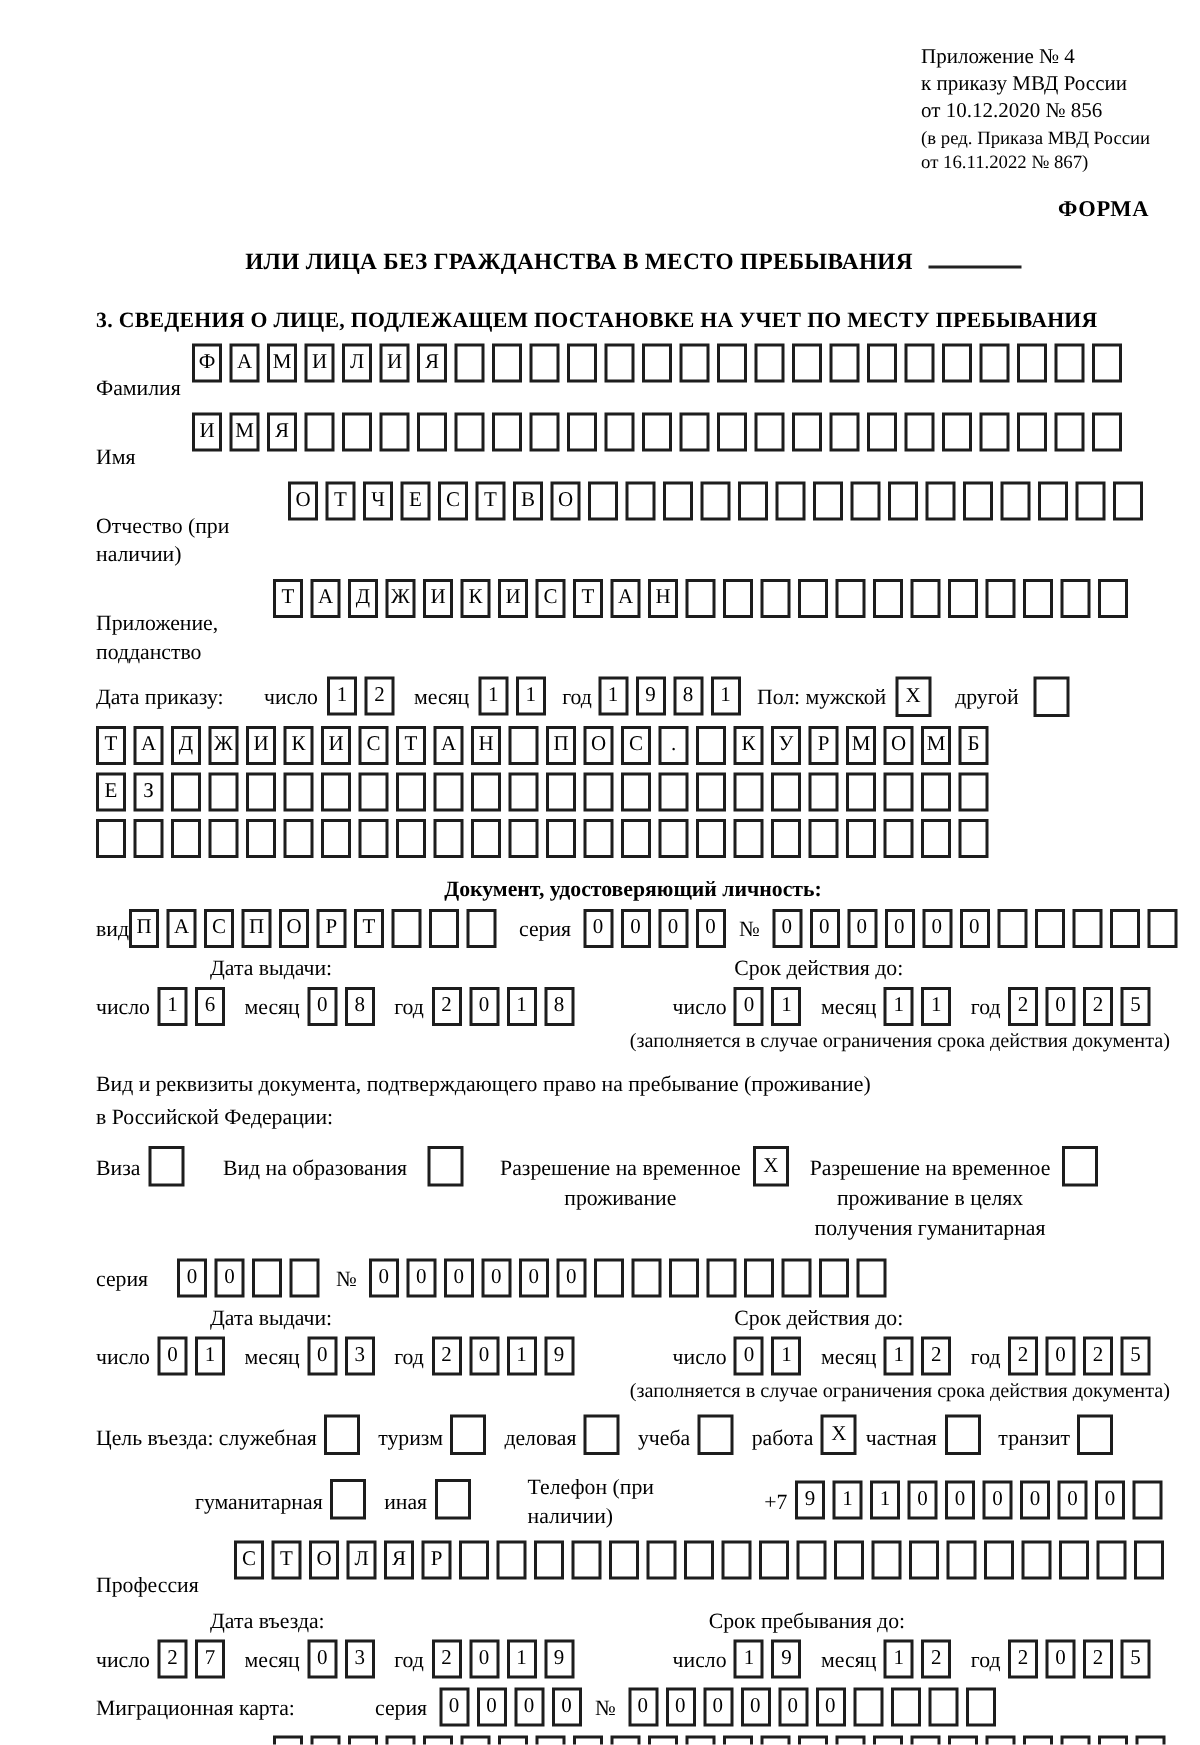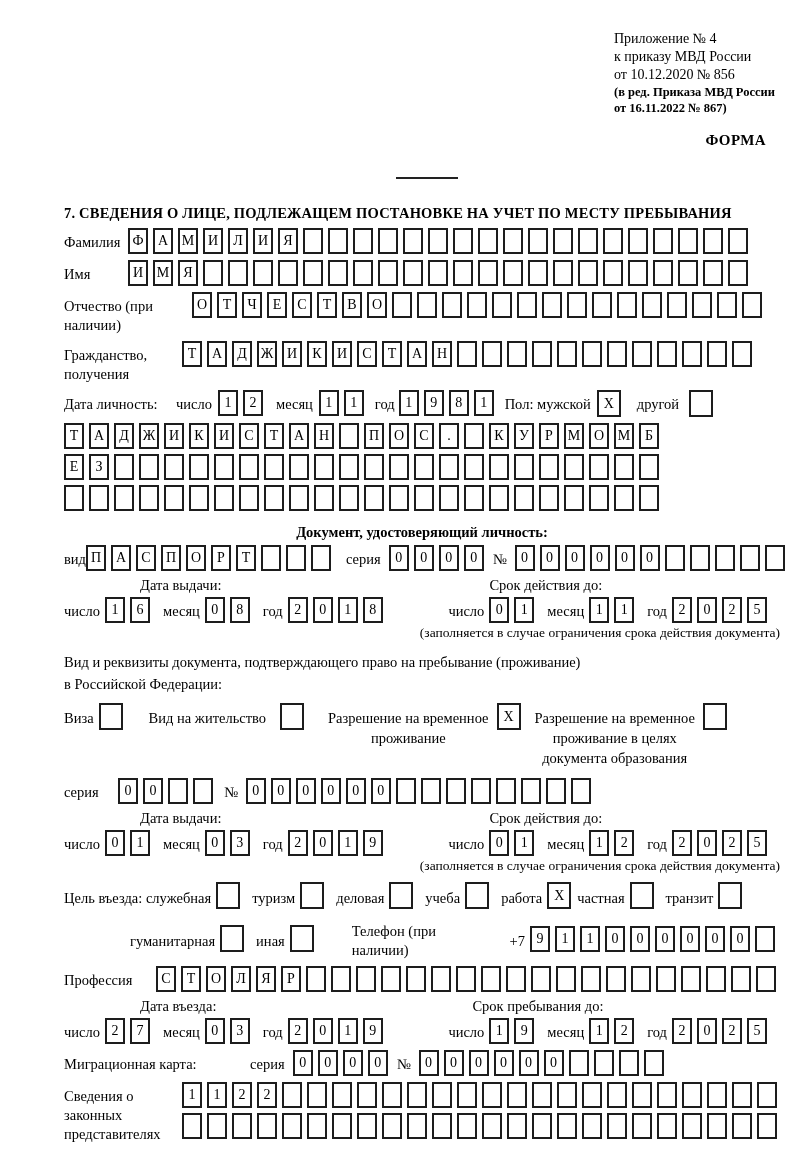--- a/index.html
+++ b/index.html
@@ -1,30 +1,30 @@
 <!DOCTYPE html>
 <html><head>
 <meta charset="utf-8">
 <style>
   html,body{margin:0;padding:0;background:#fff;}
   body{width:800px;height:1163px;overflow:hidden;color:#000;
        font-family:"Liberation Serif","DejaVu Serif",serif;font-size:14.5px;}
   .page{padding:30px 20px 10px 64px;width:716px;}
 
   .annex{margin-left:550px;line-height:18px;font-size:14px;}
-  .annex .small{font-size:12.5px;line-height:16px;font-weight:bold;}
+  .annex .small{font-size:12.5px;line-height:16px;}
   .forma{font-weight:bold;text-align:right;margin:16px 14px 0 0;font-size:15px;letter-spacing:.4px;}
 
   .title{font-weight:bold;text-align:center;font-size:15.5px;line-height:22px;margin-top:14px;letter-spacing:.2px;}
   .u-line{display:inline-block;width:62px;border-bottom:2px solid #222;height:14px;margin-left:10px;}
 
   .sect-head{font-weight:bold;font-size:14.5px;margin-top:20px;letter-spacing:.2px;}
 
   .row{display:flex;align-items:flex-start;margin-top:6px;}
-  .lbl{flex:none;padding-top:5px;line-height:19px;}
+  .lbl{flex:none;padding-top:5px;line-height:19px;margin-top:16px;}
   .cells{display:flex;flex:none;}
   .cell{flex:none;width:20px;height:26px;border:2px solid #1d1d1d;margin-right:5px;box-sizing:border-box;
         display:flex;align-items:center;justify-content:center;font-size:14px;background:#fff;}
   .stack > .cells{margin-bottom:5px;}
   .cb{flex:none;width:24px;height:27px;border:2px solid #1d1d1d;box-sizing:border-box;display:inline-flex;
       align-items:center;justify-content:center;font-size:14px;background:#fff;}
   .inline-lbl{padding-top:5px;line-height:19px;}
 
   .center-bold{font-weight:bold;text-align:center;margin-top:8px;font-size:14.5px;}
   .dates-head{display:flex;margin-top:6px;}
@@ -55,24 +55,24 @@
   <div class="annex">
     <div>Приложение № 4</div>
     <div>к приказу МВД России</div>
     <div>от 10.12.2020 № 856</div>
     <div class="small">(в ред. Приказа МВД России</div>
     <div class="small">от 16.11.2022 № 867)</div>
   </div>
   <div class="forma">ФОРМА</div>
 
   <div class="title">
-    <div><span class="u-line"></span></div>
-  </div>
-
-  <div class="sect-head">7. СВЕДЕНИЯ О ЛИЦЕ, ПОДЛЕЖАЩЕМ ПОСТАНОВКЕ НА УЧЕТ ПО МЕСТУ ПРЕБЫВАНИЯ</div>
+    <div><span>ИЛИ ЛИЦА БЕЗ ГРАЖДАНСТВА В МЕСТО ПРЕБЫВАНИЯ</span><span class="u-line"></span></div>
+  </div>
+
+  <div class="sect-head">3. СВЕДЕНИЯ О ЛИЦЕ, ПОДЛЕЖАЩЕМ ПОСТАНОВКЕ НА УЧЕТ ПО МЕСТУ ПРЕБЫВАНИЯ</div>
 
   <div class="row">
     <div class="lbl" style="width:64px">Фамилия</div>
     <div class="cells">
         <span class="cell">Ф</span>
         <span class="cell">А</span>
         <span class="cell">М</span>
         <span class="cell">И</span>
         <span class="cell">Л</span>
         <span class="cell">И</span>
@@ -152,21 +152,21 @@
         <span class="cell"></span>
         <span class="cell"></span>
         <span class="cell"></span>
         <span class="cell"></span>
         <span class="cell"></span>
         <span class="cell"></span>
       </div>
   </div>
 
   <div class="row">
-    <div class="lbl" style="width:118px">Гражданство, получения</div>
+    <div class="lbl" style="width:118px">Приложение, подданство</div>
     <div class="cells">
         <span class="cell">Т</span>
         <span class="cell">А</span>
         <span class="cell">Д</span>
         <span class="cell">Ж</span>
         <span class="cell">И</span>
         <span class="cell">К</span>
         <span class="cell">И</span>
         <span class="cell">С</span>
         <span class="cell">Т</span>
@@ -181,21 +181,21 @@
         <span class="cell"></span>
         <span class="cell"></span>
         <span class="cell"></span>
         <span class="cell"></span>
         <span class="cell"></span>
         <span class="cell"></span>
       </div>
   </div>
 
   <div class="row">
-    <div class="inline-lbl" style="width:112px">Дата личность:</div>
+    <div class="inline-lbl" style="width:112px">Дата приказу:</div>
     <div class="inline-lbl" style="margin-right:6px">число</div>
     <div class="cells">
         <span class="cell">1</span>
         <span class="cell">2</span>
       </div>
     <div class="inline-lbl" style="margin:0 6px 0 8px">месяц</div>
     <div class="cells">
         <span class="cell">1</span>
         <span class="cell">1</span>
       </div>
@@ -384,35 +384,35 @@
     <div>Вид и реквизиты документа, подтверждающего право на пребывание (проживание)</div>
     <div>в Российской Федерации:</div>
   </div>
 
   <div class="opts">
     <div class="opt">
       <span class="olbl">Виза</span>
       <span class="cb" style="margin-left:5px"></span>
     </div>
     <div class="opt" style="margin-left:26px">
-      <span class="olbl">Вид на жительство</span>
+      <span class="olbl">Вид на образования</span>
       <span class="cb" style="margin-left:14px"></span>
     </div>
     <div class="opt" style="margin-left:24px">
       <span class="olbl centered">
         <div>Разрешение на временное</div>
         <div>проживание</div>
       </span>
       <span class="cb">X</span>
     </div>
     <div class="opt" style="margin-left:14px">
       <span class="olbl centered">
         <div>Разрешение на временное</div>
         <div>проживание в целях</div>
-        <div>документа образования</div>
+        <div>получения гуманитарная</div>
       </span>
       <span class="cb"></span>
     </div>
   </div>
 
   <div class="row" style="margin-top:10px">
     <div class="inline-lbl" style="width:54px">серия</div>
     <div class="cells">
         <span class="cell">0</span>
         <span class="cell">0</span>

